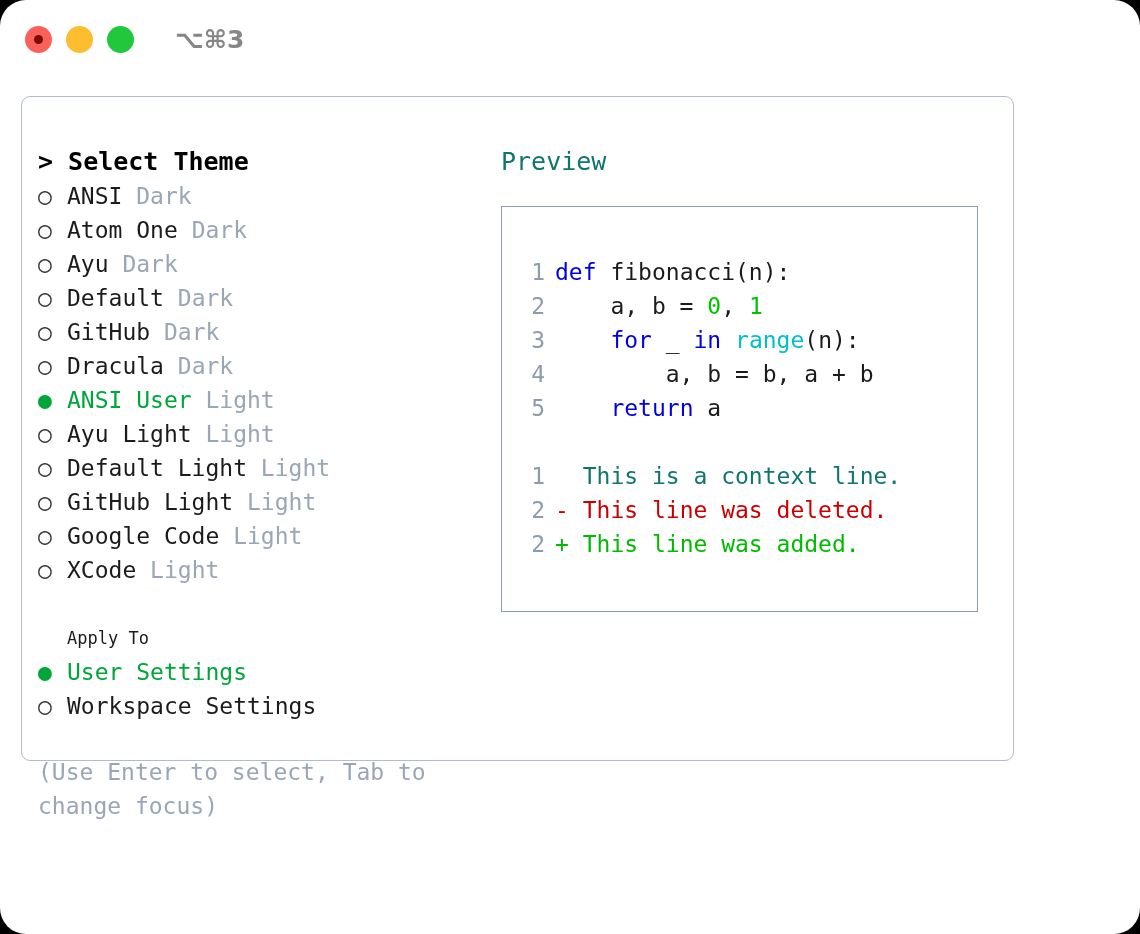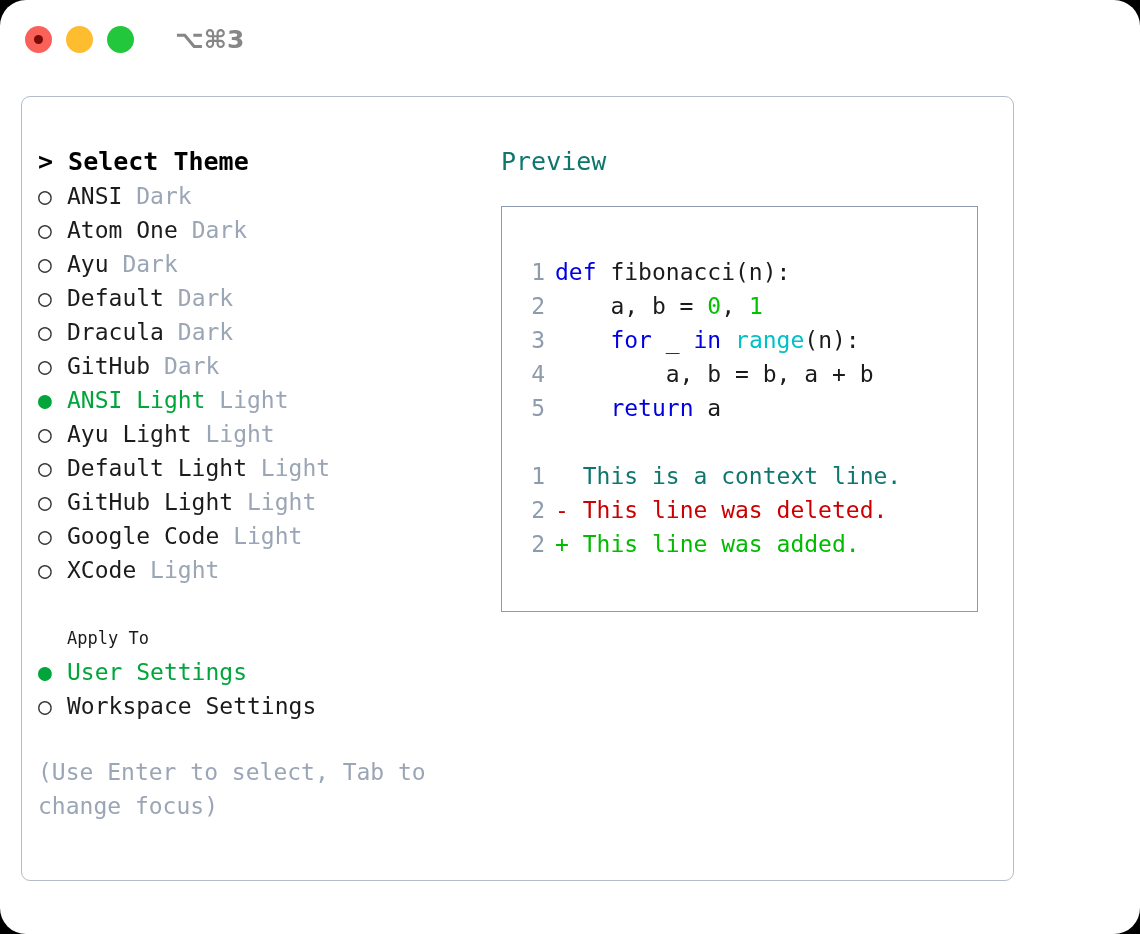--- a/index.html
+++ b/index.html
@@ -56,21 +56,21 @@
     letter-spacing: 0px;
     font-family: "DejaVu Sans", "Liberation Sans", sans-serif;
   }
 
   
   #panel {
     position: absolute;
     left: 21px;
     top: 96px;
     width: 993px;
-    height: 785px;
+    height: 665px;
     border: 1.5px solid #b3bcc9;
     border-radius: 9px;
     background: #ffffff;
   }
 
   #panel-inner {
     position: absolute;
     left: 0; top: 0;
     width: 100%; height: 100%;
     display: flex;
@@ -186,23 +186,23 @@
     <div id="panel-inner">
 
       <div id="left-col">
         <div class="heading">&gt; Select Theme</div>
 
         <div id="theme-list">
             <div class="opt"><span class="bullet off">○</span><span class="name">ANSI</span><span class="badge"> Dark</span></div>
             <div class="opt"><span class="bullet off">○</span><span class="name">Atom One</span><span class="badge"> Dark</span></div>
             <div class="opt"><span class="bullet off">○</span><span class="name">Ayu</span><span class="badge"> Dark</span></div>
             <div class="opt"><span class="bullet off">○</span><span class="name">Default</span><span class="badge"> Dark</span></div>
+            <div class="opt"><span class="bullet off">○</span><span class="name">GitHub</span><span class="badge"> Dark</span></div>
             <div class="opt"><span class="bullet off">○</span><span class="name">Dracula</span><span class="badge"> Dark</span></div>
-            <div class="opt"><span class="bullet off">○</span><span class="name">GitHub</span><span class="badge"> Dark</span></div>
-            <div class="opt selected"><span class="bullet on">●</span><span class="name">ANSI Light</span><span class="badge"> Light</span></div>
+            <div class="opt selected"><span class="bullet on">●</span><span class="name">ANSI User</span><span class="badge"> Light</span></div>
             <div class="opt"><span class="bullet off">○</span><span class="name">Ayu Light</span><span class="badge"> Light</span></div>
             <div class="opt"><span class="bullet off">○</span><span class="name">Default Light</span><span class="badge"> Light</span></div>
             <div class="opt"><span class="bullet off">○</span><span class="name">GitHub Light</span><span class="badge"> Light</span></div>
             <div class="opt"><span class="bullet off">○</span><span class="name">Google Code</span><span class="badge"> Light</span></div>
             <div class="opt"><span class="bullet off">○</span><span class="name">XCode</span><span class="badge"> Light</span></div>
           </div>
 
         <div class="spacer"></div>
 
         <div class="section-label">Apply To</div>

